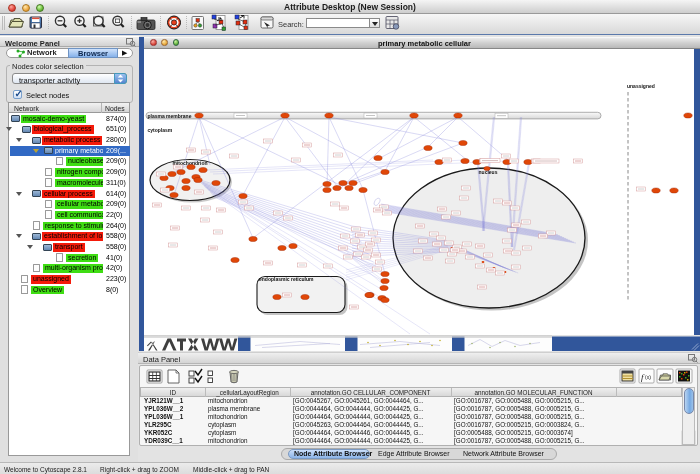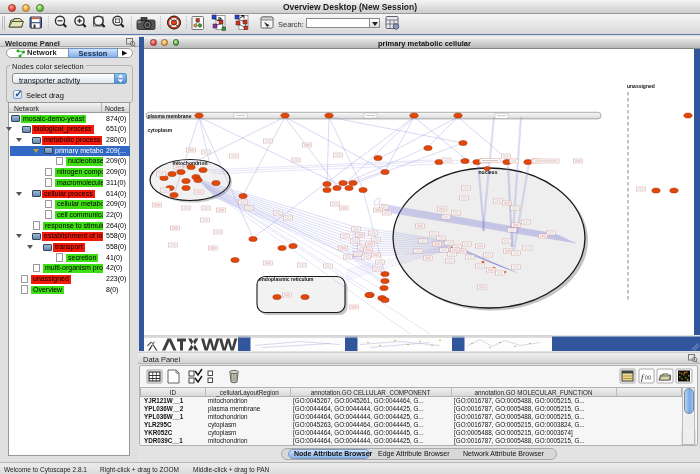--- a/index.html
+++ b/index.html
@@ -69,21 +69,21 @@
 #dp-scroll{left:682px;top:387px;width:13px;height:58px;background:#eee;border:1px solid #bbb;}
 #dp-thumb{left:683.5px;top:388px;width:10px;height:26px;background:linear-gradient(90deg,#b8d4f2,#74a8e2 60%,#9cc2ea);border:1px solid #7788aa;border-radius:5px;}
 #dp-tabs{left:281px;top:447.5px;width:276px;height:12.5px;background:#d8d8d8;border:1px solid #aaa;border-radius:7px;}
 #dp-tab1{left:288px;top:448.5px;width:82px;height:10.5px;background:linear-gradient(#cadefa,#8cb4e8);border:1px solid #7a99c2;border-radius:5px;}
 .dptab{position:absolute;top:450px;font-size:7px;color:#111;}
 #status{left:0;top:462px;width:700px;height:12px;background:linear-gradient(#ececec,#dcdcdc);border-top:1px solid #b8b8b8;}
 #status span{position:absolute;top:2.5px;font-size:6.5px;color:#222;}
 </style></head>
 <body>
 <div class="abs" id="titlebar"></div>
-<div class="abs" id="title">Overview Desktop (New Session)</div>
+<div class="abs" id="title">Attribute Desktop (New Session)</div>
 <div class="abs tl" id="tl-r"></div>
 <div class="abs tl" id="tl-y"></div>
 <div class="abs tl" id="tl-g"></div>
 <div class="abs" id="toolbar"></div>
 <div class="abs" id="toolbar-line"></div>
 <svg class="abs" style="left:0;top:14px" width="410" height="20" viewBox="0 14 410 20">
     <line x1="2.5" y1="16" x2="2.5" y2="30" stroke="#bbb" stroke-width="1"></line>
     <line x1="4.5" y1="16" x2="4.5" y2="30" stroke="#bbb" stroke-width="1"></line>
 <g>
       <path d="M9,27 L11,20 L14,20 L14,18.5 L20,18.5 L21,20 L22,20 L22,27 Z" fill="#d8daa8" stroke="#44442a" stroke-width="0.9"></path>
@@ -175,21 +175,21 @@
   </svg>
 <div class="abs" style="left:278px;top:19.5px;font-size:7.5px;color:#333;">Search:</div>
 <div class="abs" style="left:306px;top:17.5px;width:64px;height:10.5px;background:#fff;border:1px solid #8a8a8a;"></div>
 <div class="abs" style="left:369px;top:17.5px;width:11px;height:10.5px;background:linear-gradient(#fff,#ddd);border:1px solid #8a8a8a;"></div>
 <div class="abs" style="left:371.5px;top:21.5px;width:0;height:0;border-left:3px solid transparent;border-right:3px solid transparent;border-top:4px solid #222;"></div>
 <div class="abs" id="cp"></div>
 <div class="abs" id="cp-head">
     <span>Welcome Panel</span>
   </div>
 <div class="abs" id="cp-tabs"></div>
-<div class="abs" id="tab-mosaic">Session</div>
+<div class="abs" id="tab-mosaic">Browser</div>
 <div class="abs" id="tab-network">Network</div>
 <div class="abs" id="tab-arrow">▶</div>
 <svg class="abs" style="left:16px;top:48.5px" width="10" height="9" viewBox="0 0 10 9">
     <circle cx="2" cy="2" r="1.5" fill="#2a2"></circle>
     <circle cx="7.5" cy="3" r="1.5" fill="#2a2"></circle>
     <circle cx="4" cy="7" r="1.5" fill="#2a2"></circle>
     <path d="M2,2 L7.5,3 L4,7" stroke="#2a2" stroke-width="0.8" fill="none"></path>
   </svg>
 <div class="abs" id="gbox"></div>
 <div class="abs" id="gbox-lab">Nodes color selection</div>
@@ -197,21 +197,21 @@
     <span>transporter activity</span>
   </div>
 <div class="abs" id="combo-btn"></div>
 <svg class="abs" style="left:114px;top:73px" width="13" height="11" viewBox="0 0 13 11">
     <path d="M6.5,1.6 L9.3,4.4 L3.7,4.4 Z" fill="#fff"></path>
     <path d="M6.5,9.4 L9.3,6.6 L3.7,6.6 Z" fill="#fff"></path>
   </svg>
 <div class="abs" id="chk">
     <span>✓</span>
   </div>
-<div class="abs" id="chk-lab">Select drag</div>
+<div class="abs" id="chk-lab">Select nodes</div>
 <div class="abs" id="cp-table"></div>
 <div class="abs" id="cp-thead">
     <span class="c1">Network</span>
     <span class="dv"></span>
     <span class="c2">Nodes</span>
   </div>
 <div class="abs trow" style="top:113.6px">
     <span class="fold" style="left:11px"></span>
     <span class="lab green" style="left:21px;max-width:82px">mosaic-demo-yeast</span>
     <span class="num">874(0)</span>

